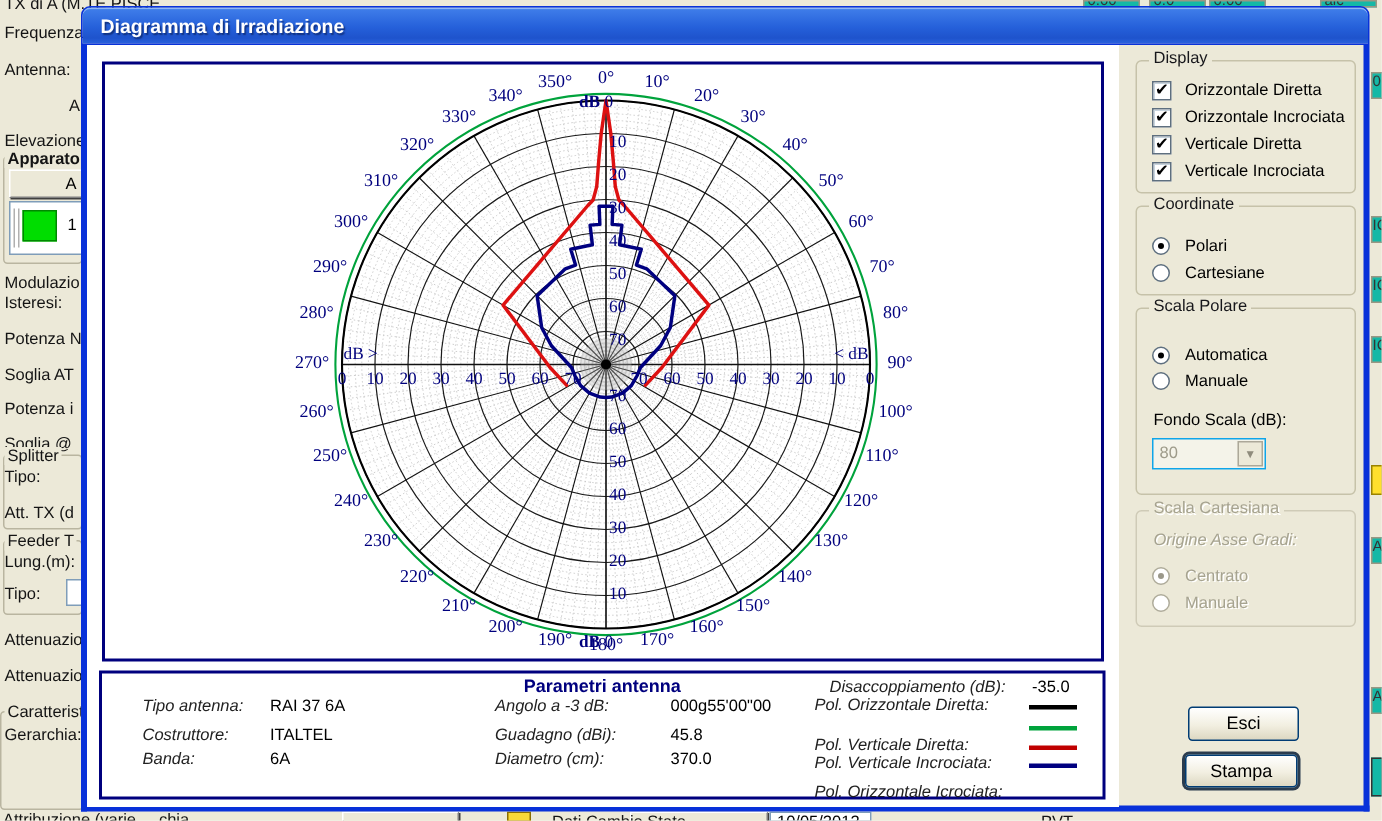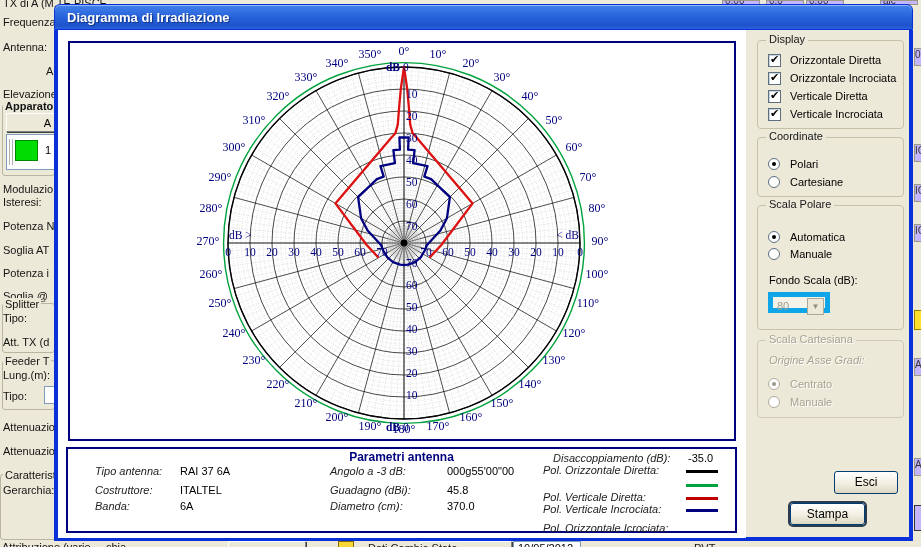--- a/index.html
+++ b/index.html
@@ -9,21 +9,21 @@
   .nowrap{white-space:nowrap;}
 
   
   .bglabel{position:absolute;font-size:11px;color:#141414;white-space:nowrap;}
   .bggroup{background:#ECE9D8;padding:0 2px;}
   .groupfrag{position:absolute;border:1px solid #B9B5A0;border-radius:3px;}
   .bgbtn{position:absolute;background:#ECE9D8;border:1px solid #808080;
     border-top-color:#fff;border-left-color:#fff;box-shadow:1px 1px 0 #404040;}
   .bgfield{position:absolute;background:#fff;border:1px solid #7F9DB9;overflow:hidden;}
   .bstext{font-size:11px;color:#141414;white-space:nowrap;}
-  .cellfrag{position:absolute;border:1px solid #9A9783;background:#c4b5fd;overflow:hidden;font-size:10px;color:#333;}
+  .cellfrag{position:absolute;border:1px solid #9A9783;background:#14b8a6;overflow:hidden;font-size:10px;color:#333;}
 
   
   #dialog-top{position:absolute;left:54px;top:4px;width:859px;height:26px;
     border-radius:6px 6px 0 0;border:1px solid #0831D9;
     background:linear-gradient(#5A96EE 0%,#3D7BE8 8%,#2560DA 55%,#1E53CC 85%,#2A62DE 100%);
     box-shadow:inset 0 1px 0 #8FB6F4;}
   #title-text{position:absolute;left:12px;top:5px;font-size:13px;font-weight:bold;color:#fff;
     text-shadow:1px 1px 1px #10307E;white-space:nowrap;}
   #dialog-body{position:absolute;left:54px;top:30px;width:859px;height:511px;
     background:#ECE9D8;border:4px solid #0831D9;border-top:none;}
@@ -46,21 +46,21 @@
   .ctl-row{position:absolute;height:16px;}
   .ctl-label{position:absolute;left:22px;top:1px;white-space:nowrap;color:#000;}
   .cb{position:absolute;left:0;top:1px;width:13px;height:13px;background:#fff;
     border:1px solid #5E6F7F;box-shadow:inset 1px 1px 0 #C7D4DE;}
   .cb.on::after{content:"\2714";position:absolute;left:1px;top:-2px;font-size:11px;color:#000;}
   .rd{position:absolute;left:0;top:1px;width:12px;height:12px;background:#fff;
     border:1px solid #5E6F7F;border-radius:50%;}
   .rd.on::after{content:"";position:absolute;left:3px;top:3px;width:4px;height:4px;border-radius:50%;background:#000;}
   .rd.dis{border-color:#AFAC9B;}
   .rd.dis.on::after{background:#9B988A;}
-  .combo{position:absolute;width:62px;height:21px;background:#F4F3E9;border:5px solid #0ea5e9;}
+  .combo{position:absolute;width:76px;height:21px;background:#F4F3E9;border:1px solid #0ea5e9;}
   .combo-text{position:absolute;left:4px;top:3px;color:#9E9B8A;}
   .combo-btn{position:absolute;right:1px;top:1px;width:17px;height:17px;background:#ECE9D8;
     border:1px solid #ACA899;color:#8F8C7C;font-size:8px;text-align:center;line-height:16px;}
   .btn{position:absolute;border:1px solid #003C74;border-radius:3px;text-align:center;
     background:linear-gradient(#FFFFFF,#F2EFE1 55%,#DDD8C2);font-size:12px;color:#000;}
   .btn.default{box-shadow:0 0 0 2px #2B3C4E;}
 </style>
 </head>
 <body>
 
@@ -503,14 +503,14 @@
   <div class="ctl-row" style="left:10px;top:36px;">
     <span class="rd dis on"></span>
     <span class="ctl-label dis-label">Centrato</span>
   </div>
   <div class="ctl-row" style="left:10px;top:54px;">
     <span class="rd dis"></span>
     <span class="ctl-label dis-label">Manuale</span>
   </div>
 </div>
 
-<div class="btn" style="left:792px;top:471px;width:64px;height:23px;line-height:21px;margin-left:42px;">Esci</div>
+<div class="btn" style="left:792px;top:471px;width:74px;height:23px;line-height:21px;">Esci</div>
 <div class="btn default" style="left:790px;top:503px;width:75px;height:22px;line-height:20px;">Stampa</div>
 
 </body></html>

